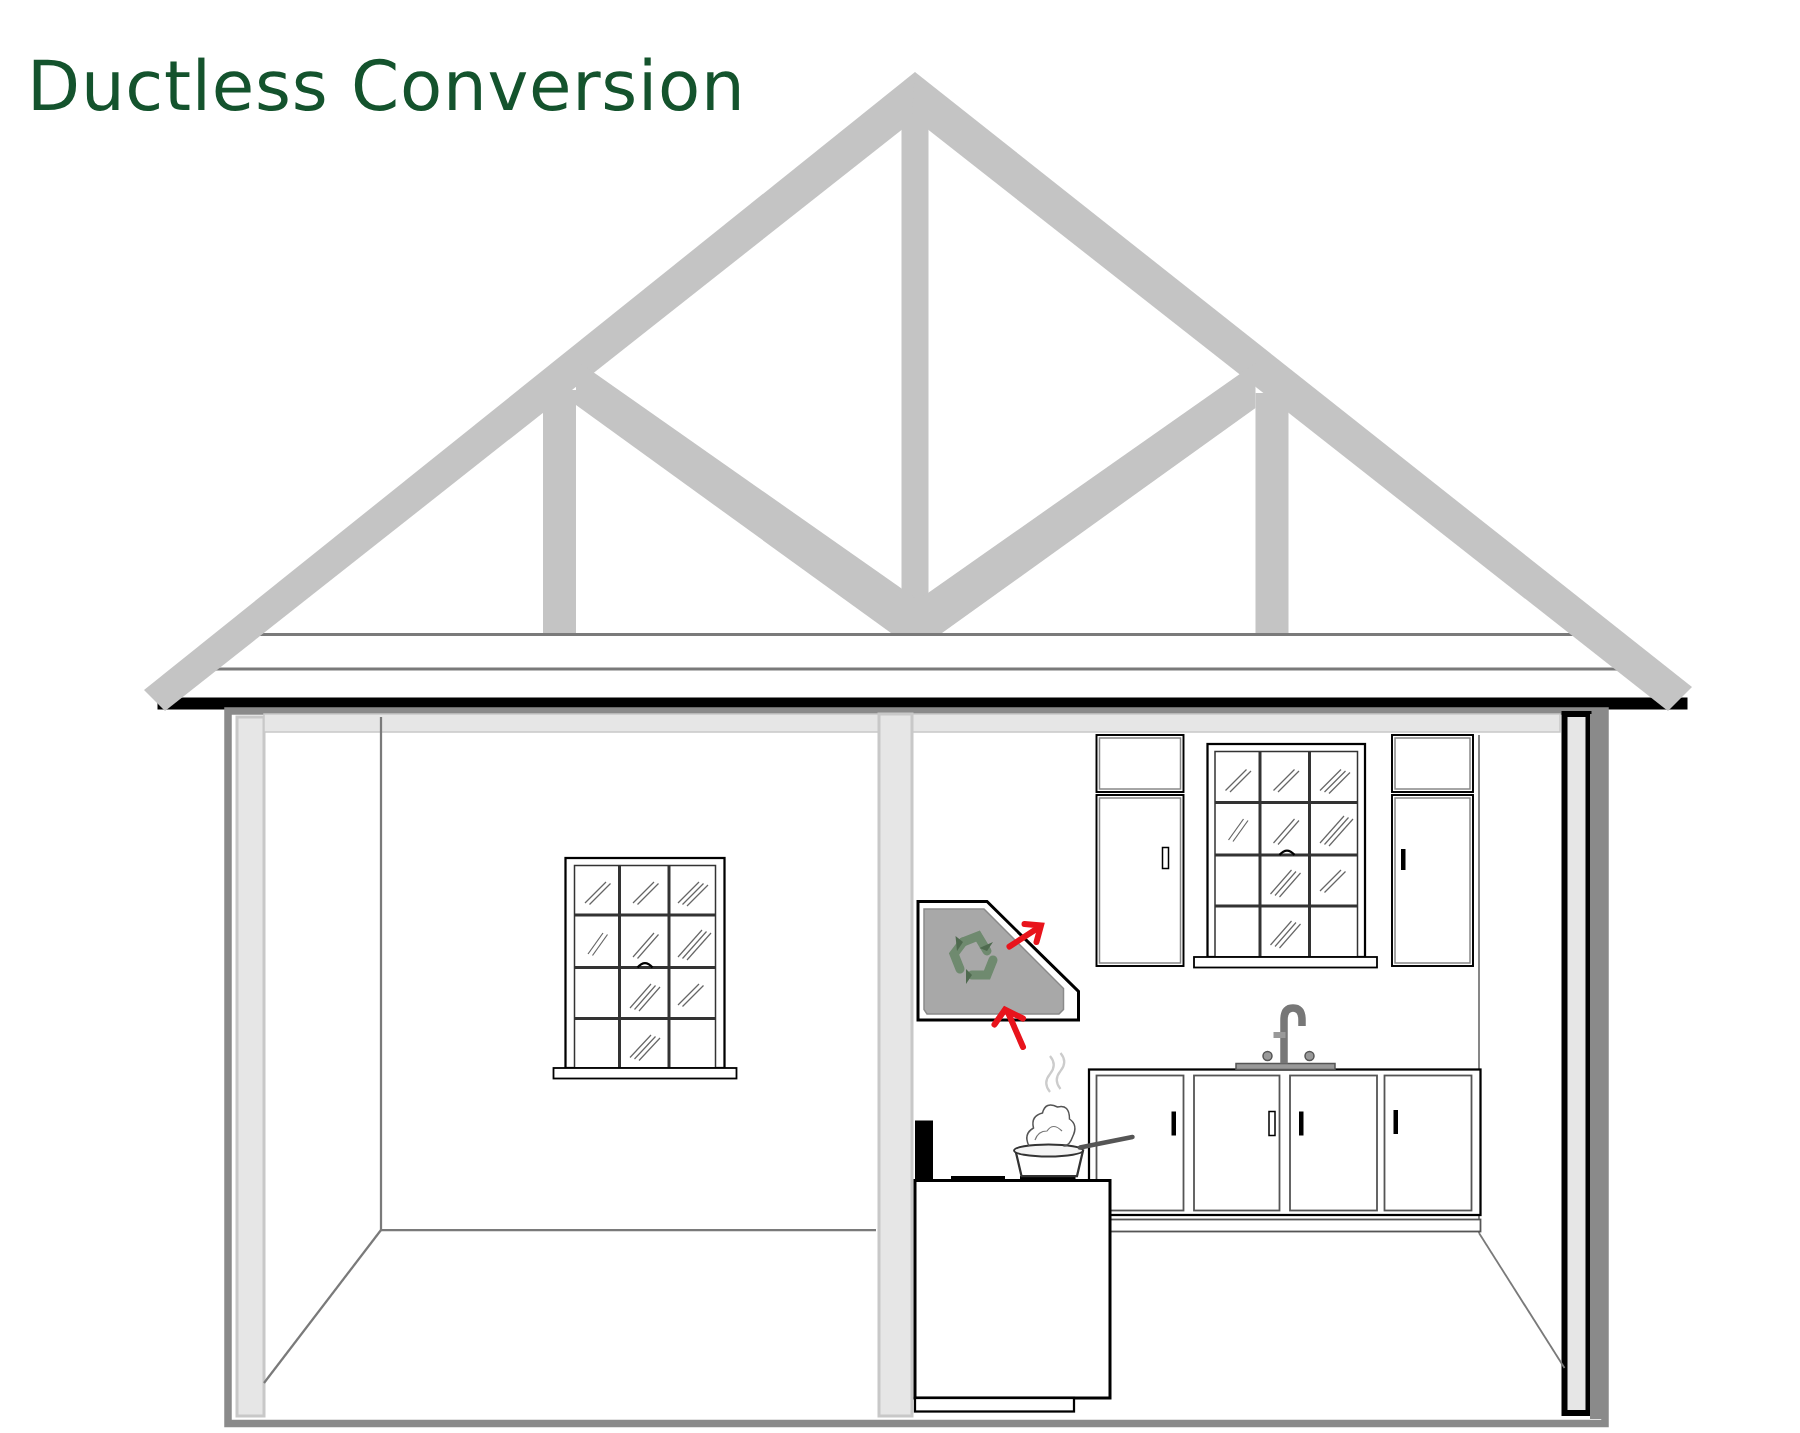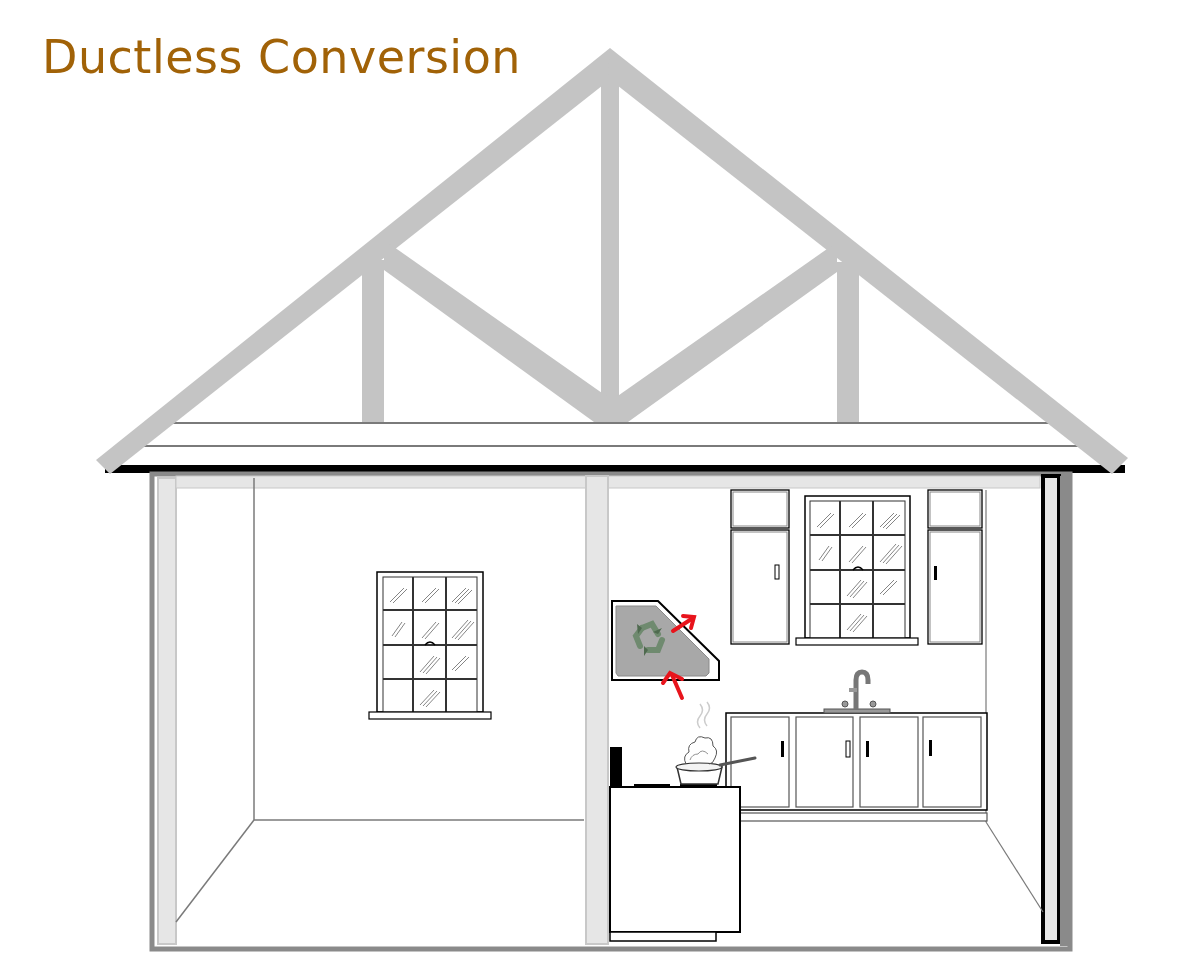--- a/index.html
+++ b/index.html
@@ -1,20 +1,20 @@
 <!DOCTYPE html>
 <html><head>
   <meta charset="utf-8">
   <style>
     html, body { margin: 0; padding: 0; background: #ffffff; }
     body { width: 1200px; height: 955px; position: relative; overflow: hidden; }
     .title {
-      position: absolute; left: 42px; top: 34px;
+      position: absolute; left: 18px; top: 34px;
       font-family: "DejaVu Sans", "Liberation Sans", sans-serif;
-      font-size: 46px; color: #a16207; letter-spacing: 0.5px; line-height: 1;
+      font-size: 46px; color: #14532d; letter-spacing: 0.5px; line-height: 1;
     }
     svg.scene { position: absolute; left: 0; top: 0; }
   </style>
 </head>
 <body>
 
 <div class="title">Ductless Conversion</div>
 
 <svg class="scene" width="1200" height="955" viewBox="0 0 1200 955" xmlns="http://www.w3.org/2000/svg">
 

